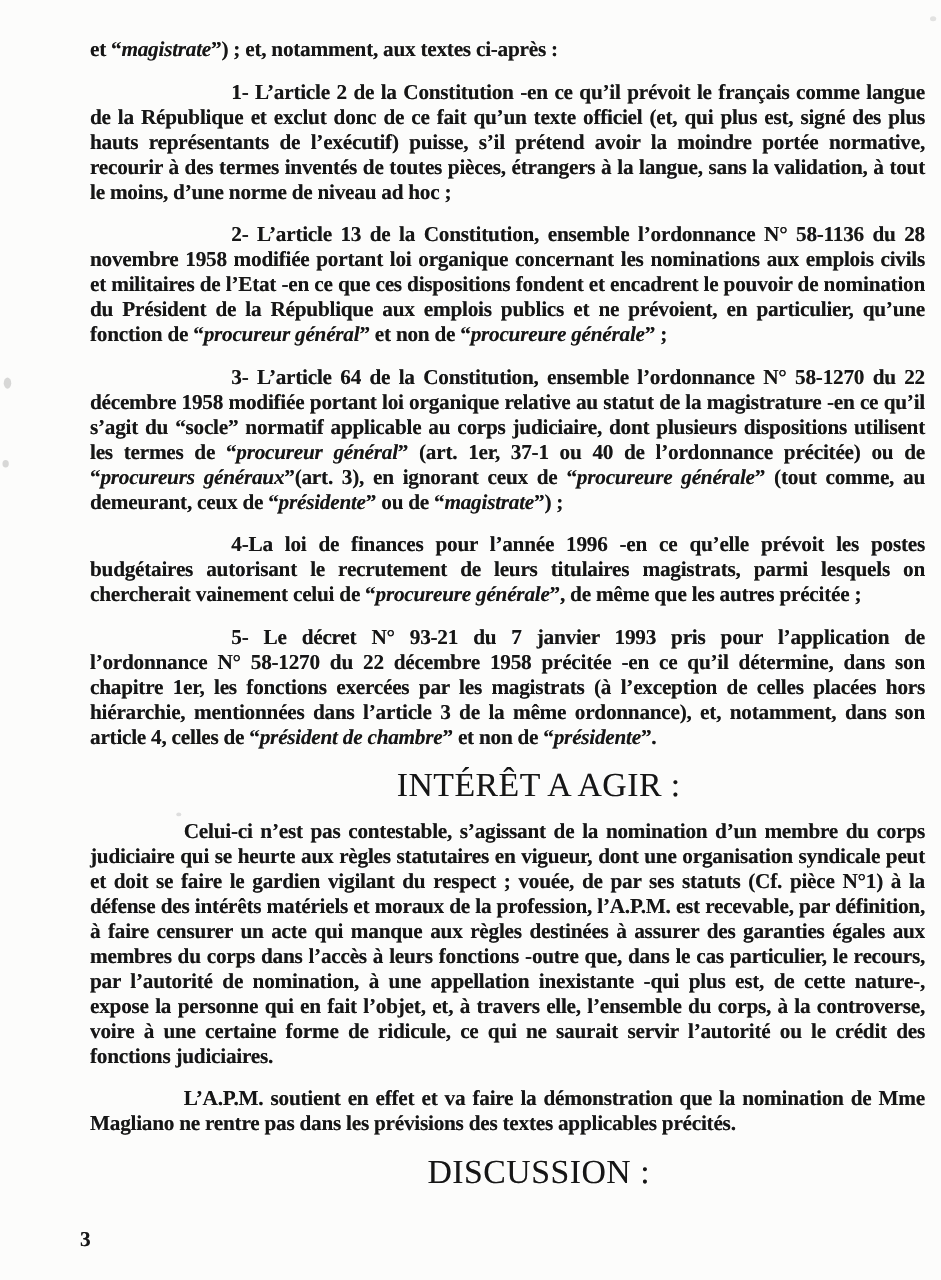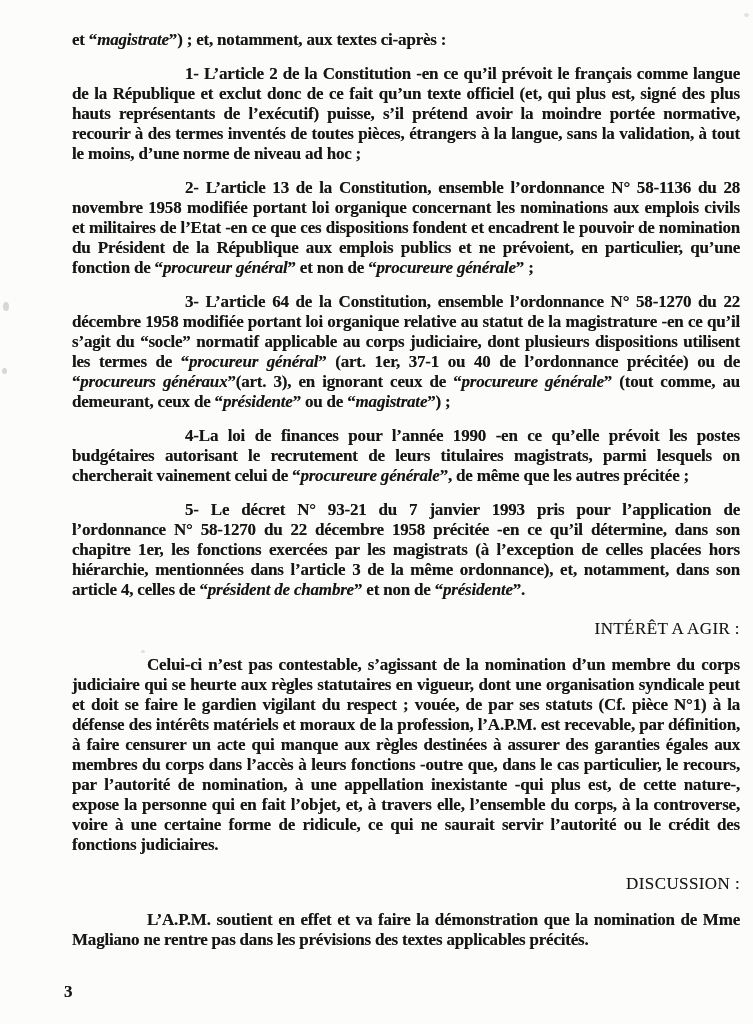--- a/index.html
+++ b/index.html
@@ -23,24 +23,24 @@
     font-weight: bold;
     letter-spacing: -0.2px;
     text-shadow: 0 0 0.3px rgba(25,25,25,0.55);
   }
   .block { margin: 0; }
   .intro { text-indent: 0; }
   .item  { margin-top: 14px; text-indent: 113px; }
   .para  { margin-top: 14px; text-indent: 75px; }
   .heading {
     margin: 17px 0 15px 50px;
-    font-size: 17px;
+    font-size: 27px;
     line-height: 23px;
     font-weight: normal;
-    text-align: right;
+    text-align: center;
     text-indent: 0;
     letter-spacing: 0.4px;
     text-shadow: 0 0 0.3px rgba(25,25,25,0.4);
   }
   .it { font-style: italic; }
   .page-number {
     position: absolute;
     left: 64px;
     top: 982px;
     font-size: 17px;
@@ -55,25 +55,25 @@
 </style>
 </head>
 <body>
 
 <div class="page">
   <div class="content">
       <div class="block intro"><span>et “</span><span class="it">magistrate</span><span>”) ; et, notamment, aux textes ci-après :</span></div>
       <div class="block item"><span>1- L’article 2 de la Constitution -en ce qu’il prévoit le français comme langue de la République et exclut donc de ce fait qu’un texte officiel (et, qui plus est, signé des plus hauts représentants de l’exécutif) puisse, s’il prétend avoir la moindre portée normative, recourir à des termes inventés de toutes pièces, étrangers à la langue, sans la validation, à tout le moins, d’une norme de niveau ad hoc ;</span></div>
       <div class="block item"><span>2- L’article 13 de la Constitution, ensemble l’ordonnance N° 58-1136 du 28 novembre 1958 modifiée portant loi organique concernant les nominations aux emplois civils et militaires de l’Etat -en ce que ces dispositions fondent et encadrent le pouvoir de nomination du Président de la République aux emplois publics et ne prévoient, en particulier, qu’une fonction de “</span><span class="it">procureur général</span><span>” et non de “</span><span class="it">procureure générale</span><span>” ;</span></div>
       <div class="block item"><span>3- L’article 64 de la Constitution, ensemble l’ordonnance N° 58-1270 du 22 décembre 1958 modifiée portant loi organique relative au statut de la magistrature -en ce qu’il s’agit du “socle” normatif applicable au corps judiciaire, dont plusieurs dispositions utilisent les termes de “</span><span class="it">procureur général</span><span>” (art. 1er, 37-1 ou 40 de l’ordonnance précitée) ou de “</span><span class="it">procureurs généraux</span><span>”(art. 3), en ignorant ceux de “</span><span class="it">procureure générale</span><span>” (tout comme, au demeurant, ceux de “</span><span class="it">présidente</span><span>” ou de “</span><span class="it">magistrate</span><span>”) ;</span></div>
-      <div class="block item"><span>4-La loi de finances pour l’année 1990 -en ce qu’elle prévoit les postes budgétaires autorisant le recrutement de leurs titulaires magistrats, parmi lesquels on chercherait vainement celui de “</span><span class="it">procureure générale</span><span>”, de même que les autres précitée ;</span></div>
+      <div class="block item"><span>4-La loi de finances pour l’année 1996 -en ce qu’elle prévoit les postes budgétaires autorisant le recrutement de leurs titulaires magistrats, parmi lesquels on chercherait vainement celui de “</span><span class="it">procureure générale</span><span>”, de même que les autres précitée ;</span></div>
       <div class="block item"><span>5- Le décret N° 93-21 du 7 janvier 1993 pris pour l’application de l’ordonnance N° 58-1270 du 22 décembre 1958 précitée -en ce qu’il détermine, dans son chapitre 1er, les fonctions exercées par les magistrats (à l’exception de celles placées hors hiérarchie, mentionnées dans l’article 3 de la même ordonnance), et, notamment, dans son article 4, celles de “</span><span class="it">président de chambre</span><span>” et non de “</span><span class="it">présidente</span><span>”.</span></div>
       <div class="block heading"><span>INTÉRÊT A AGIR :</span></div>
       <div class="block para"><span>Celui-ci n’est pas contestable, s’agissant de la nomination d’un membre du corps judiciaire qui se heurte aux règles statutaires en vigueur, dont une organisation syndicale peut et doit se faire le gardien vigilant du respect ; vouée, de par ses statuts (Cf. pièce N°1) à la défense des intérêts matériels et moraux de la profession, l’A.P.M. est recevable, par définition, à faire censurer un acte qui manque aux règles destinées à assurer des garanties égales aux membres du corps dans l’accès à leurs fonctions -outre que, dans le cas particulier, le recours, par l’autorité de nomination, à une appellation inexistante -qui plus est, de cette nature-, expose la personne qui en fait l’objet, et, à travers elle, l’ensemble du corps, à la controverse, voire à une certaine forme de ridicule, ce qui ne saurait servir l’autorité ou le crédit des fonctions judiciaires.</span></div>
+      <div class="block para"><span>L’A.P.M. soutient en effet et va faire la démonstration que la nomination de Mme Magliano ne rentre pas dans les prévisions des textes applicables précités.</span></div>
       <div class="block heading"><span>DISCUSSION :</span></div>
-      <div class="block para"><span>L’A.P.M. soutient en effet et va faire la démonstration que la nomination de Mme Magliano ne rentre pas dans les prévisions des textes applicables précités.</span></div>
     </div>
   <div class="page-number">3</div>
   <div class="speck s1"></div>
   <div class="speck s2"></div>
   <div class="speck s3"></div>
   <div class="speck s4"></div>
 </div>
 
 </body></html>

